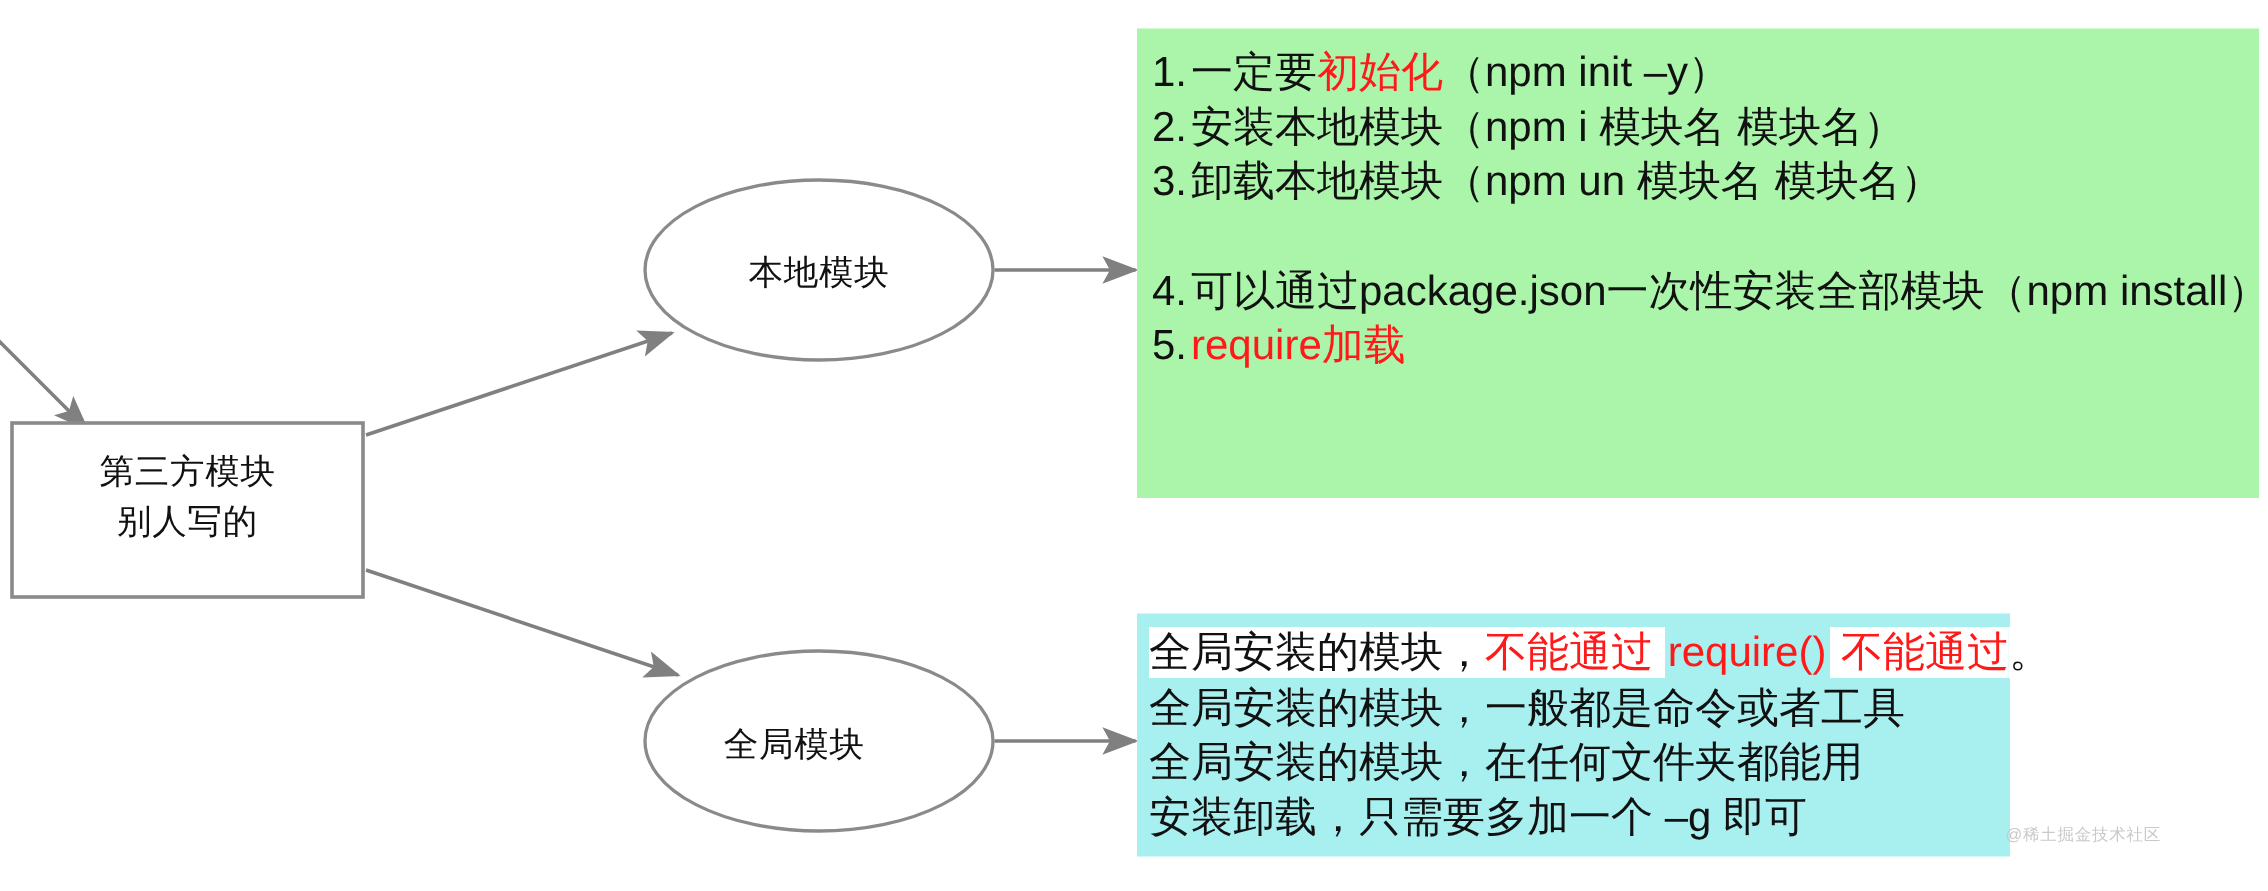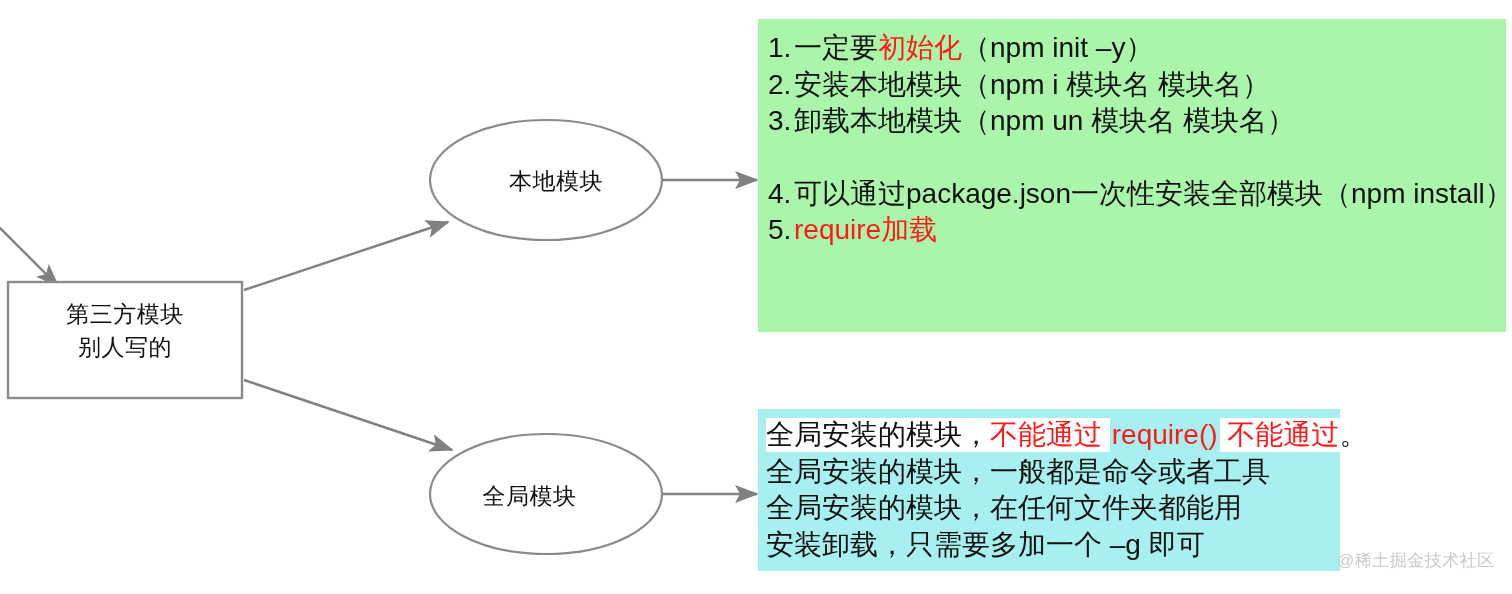--- a/index.html
+++ b/index.html
@@ -34,21 +34,21 @@
     letter-spacing: 0.5px;
     white-space: pre-line;
     color: #111111;
   }
   #rect-label {
     left: 8px;
     top: 298px;
     width: 234px;
   }
   #ellipse-local-label {
-    left: 440px;
+    left: 430px;
     top: 165px;
     width: 232px;
   }
   #ellipse-global-label {
     left: 430px;
     top: 480px;
     width: 199px;
   }
 
   
@@ -99,21 +99,21 @@
   .hl-cyan {
     background: #a8f0f0;
     padding: 1px 2px 2px 2px;
   }
 
   
   #watermark {
     position: absolute;
     left: 1337px;
     top: 549px;
-    font-size: 17px;
+    font-size: 11px;
     color: #c9c9c9;
     letter-spacing: 0.5px;
     white-space: nowrap;
   }
 </style>
 </head>
 <body>
 
 <svg id="diagram-svg" viewBox="0 0 1512 594" xmlns="http://www.w3.org/2000/svg">
   <defs>

